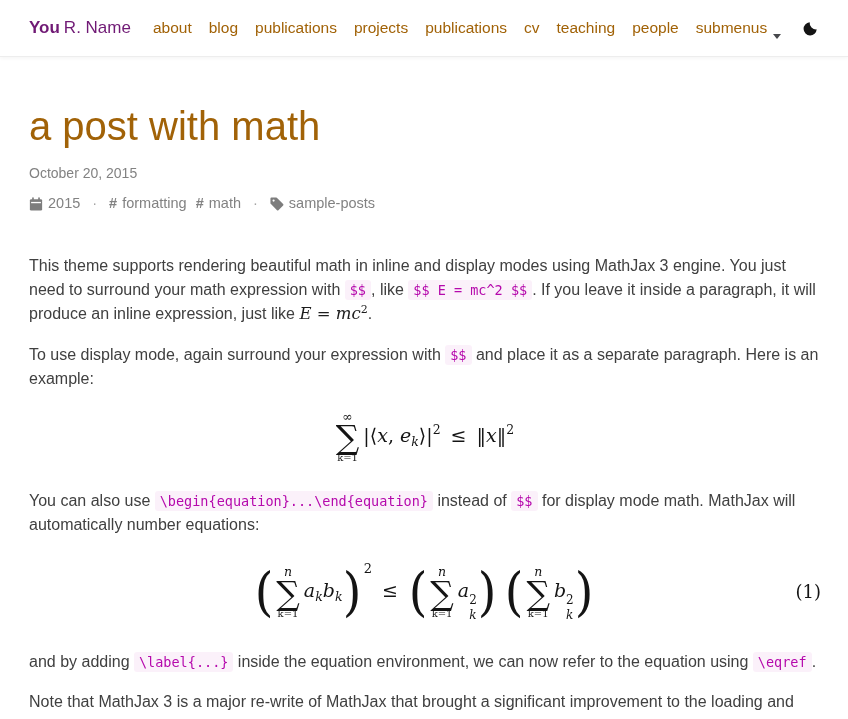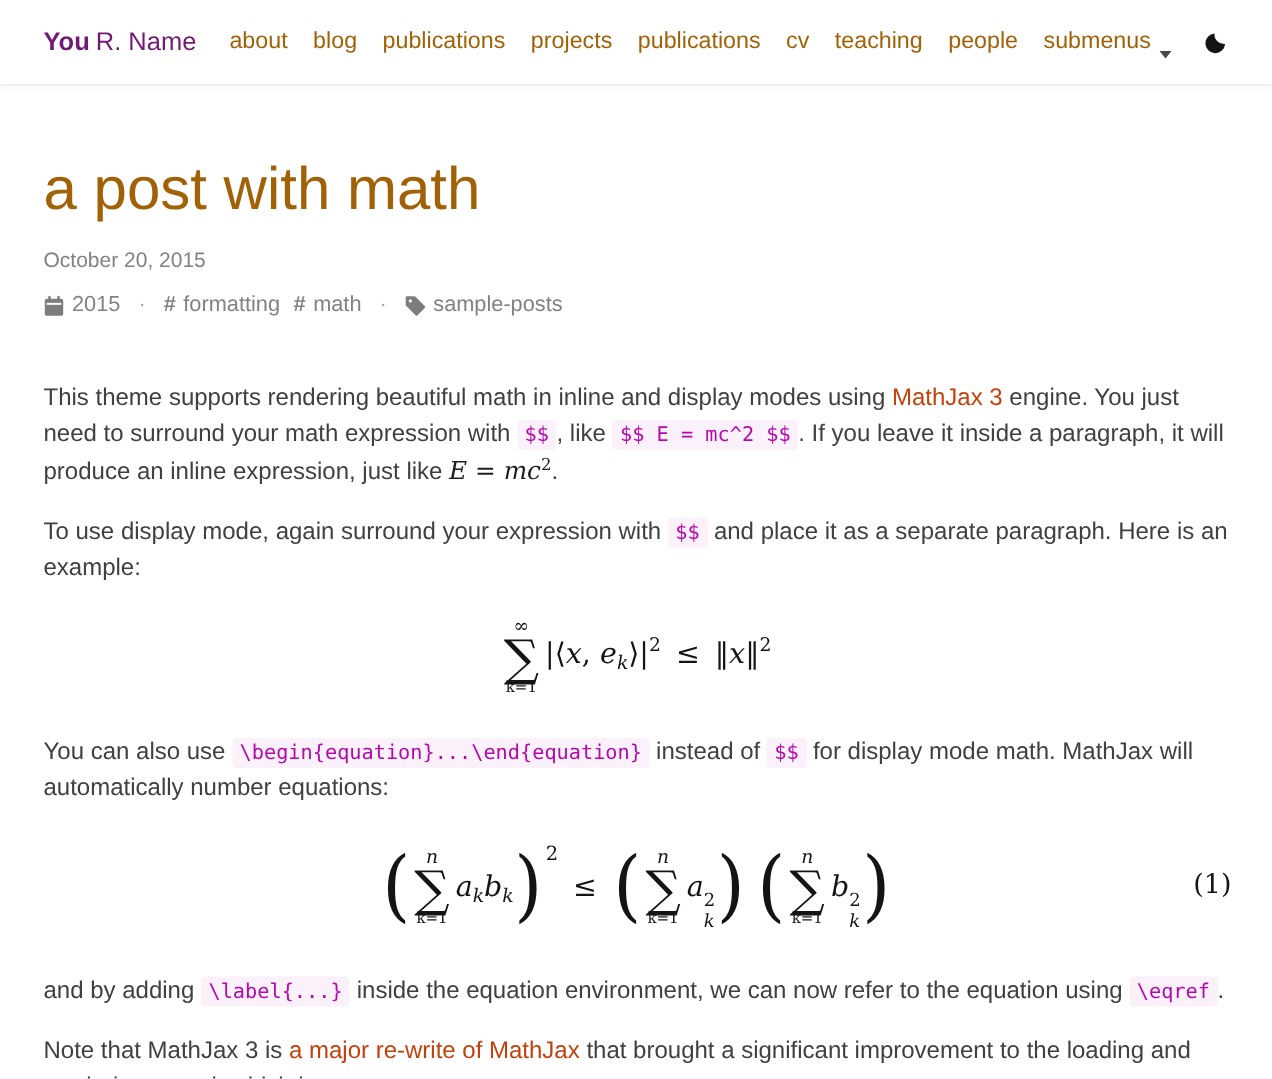--- a/index.html
+++ b/index.html
@@ -38,21 +38,21 @@
   .post-title { font-size:40px; font-weight:300; color:#a16207; line-height:1.1; letter-spacing:0; margin-bottom:15px; }
   .post-date { font-size:14px; color:#828282; margin-bottom:9px; }
   .post-meta { display:flex; gap:9px; font-size:14.5px; color:#828282; margin-bottom:39px; flex-wrap:wrap; }
   .meta-item { display:inline-flex; align-items:center; gap:5px; color:#828282; }
   .meta-item svg { width:14px; height:14px; fill:#7d7d7d; }
   .meta-hash { font-weight:700; }
   .meta-dot { color:#a5a5a5; margin:0 3px; }
 
   article p { margin-bottom:16px; color:#404040; }
 
-  .plink { color:#c2410c; }
+  .plink { color:#404040; }
   .ilc {
     font-family:"DejaVu Sans Mono","Liberation Mono",monospace;
     font-size:13.5px; color:#b509ac;
     background:rgba(181,9,172,0.06);
     padding:2px 5px; border-radius:3px; white-space:nowrap;
   }
   .imath { font-family:"DejaVu Serif",serif; font-style:italic; font-size:16.5px; color:#1d1d1d; }
   .imath-up { font-family:"DejaVu Serif",serif; font-style:normal; font-size:16.5px; color:#1d1d1d; }
   sup.imath { font-size:11px; font-style:normal; }
 

